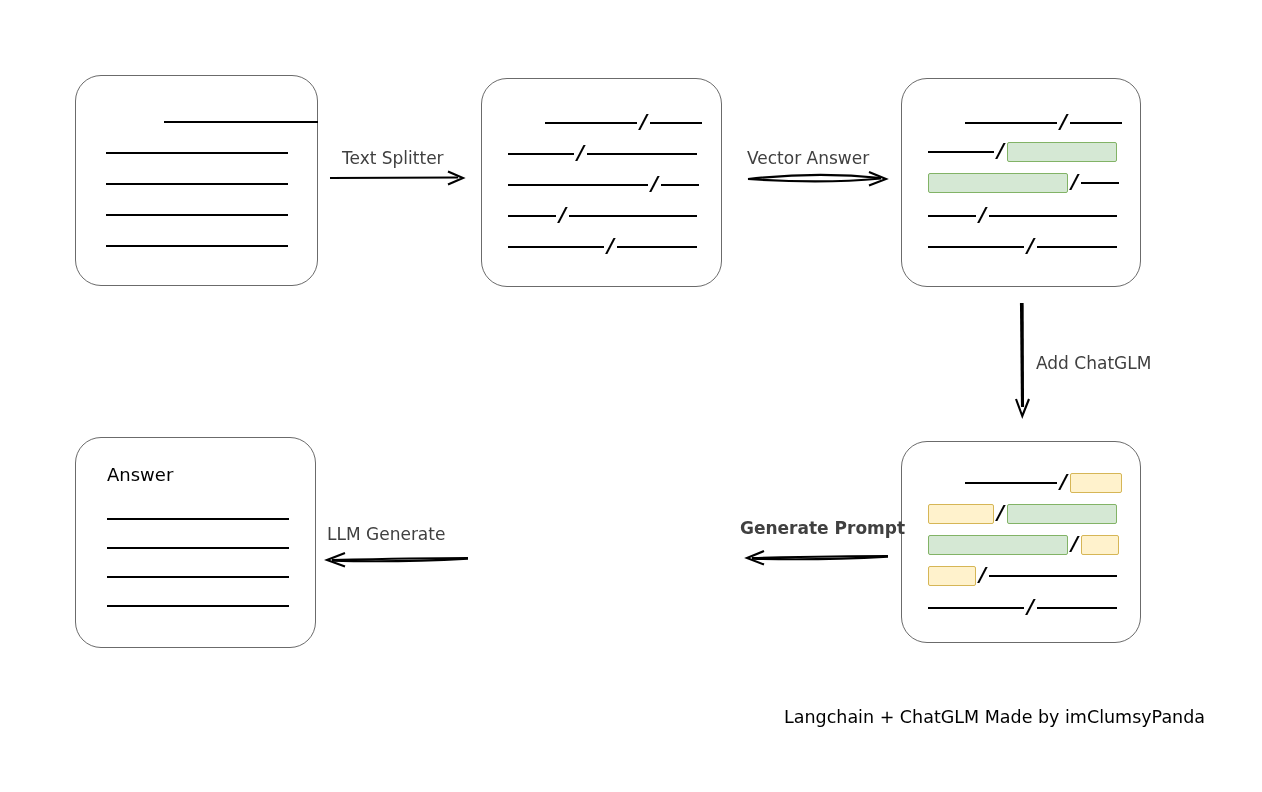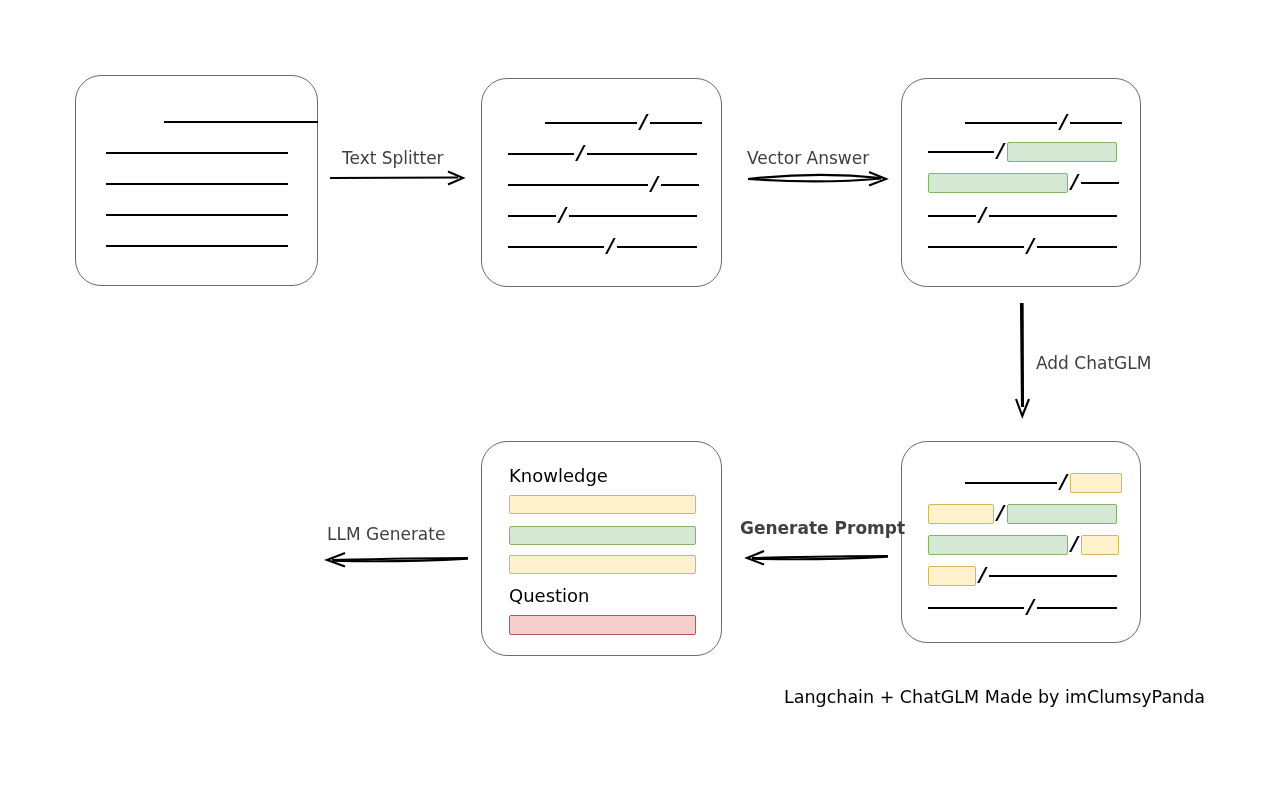--- a/index.html
+++ b/index.html
@@ -75,20 +75,21 @@
     position: absolute;
     font-size: 17px;
     white-space: nowrap;
     color: #404040;
   }
   .footer {
     position: absolute;
     font-size: 17.5px;
     white-space: nowrap;
     color: #000;
+    margin-top: 20px;
   }
   svg.arrow {
     position: absolute;
     overflow: visible;
   }
   svg.arrow path { fill: none; stroke: #000; stroke-width: 2.1; }
   svg.arrow path.head { fill: none; stroke: #000; stroke-width: 2.1;
                         stroke-linejoin: miter; }
 </style>
 </head>
@@ -230,32 +231,41 @@
     </div>
   </div>
 
   <div class="edge-label" style="left:740px; top:518px;font-weight:bold;">Generate Prompt</div>
   <svg class="arrow" style="left:740px; top:548px; width:148px; height:20px;" viewBox="0 0 148 20">
     <path d="M148,8 C105,8 55,9 12,10"></path>
     <path d="M148,8.6 C105,11 55,12 12,10.6"></path>
     <path class="head" d="M24,3 L7,10 L24,16.5"></path>
   </svg>
 
-  <div class="node" style="left:481px; top:441px; width:241px; height:215px;">
-    <div class="node-title" style="left:27px; top:23px;">Knowledge</div>
-    <span class="chip yellow" style="position:absolute; left:27px; top:53px; width:187px; height:19px;"></span>
-    <span class="chip green" style="position:absolute; left:27px; top:84px; width:187px; height:19px;"></span>
-    <span class="chip yellow" style="position:absolute; left:27px; top:113px; width:187px; height:19px;"></span>
-    <div class="node-title" style="left:27px; top:143px;">Question</div>
-    <span class="chip red" style="position:absolute; left:27px; top:173px; width:187px; height:20px;"></span>
-  </div>
 
   <div class="edge-label" style="left:327px; top:524px;">LLM Generate</div>
   <svg class="arrow" style="left:320px; top:550px; width:148px; height:20px;" viewBox="0 0 148 20">
     <path d="M148,8 C105,8 55,9 12,10"></path>
     <path d="M148,8.6 C105,11 55,12 12,10.6"></path>
     <path class="head" d="M25,3 L7,10 L25,16.5"></path>
   </svg>
 
+  <div class="node" style="left:75px; top:437px; width:241px; height:211px;">
+    <div class="node-title" style="left:31px; top:26px;">Answer</div>
+    <div class="doc-lines">
+      <div class="row" style="left:31px; top:72px;">
+        <span class="seg" style="width:182px;"></span>
+      </div>
+      <div class="row" style="left:31px; top:101px;">
+        <span class="seg" style="width:182px;"></span>
+      </div>
+      <div class="row" style="left:31px; top:130px;">
+        <span class="seg" style="width:182px;"></span>
+      </div>
+      <div class="row" style="left:31px; top:159px;">
+        <span class="seg" style="width:182px;"></span>
+      </div>
+    </div>
+  </div>
 
   <div class="footer" style="left:784px; top:687px;">Langchain + ChatGLM Made by imClumsyPanda</div>
 
 </div>
 
 </body></html>

